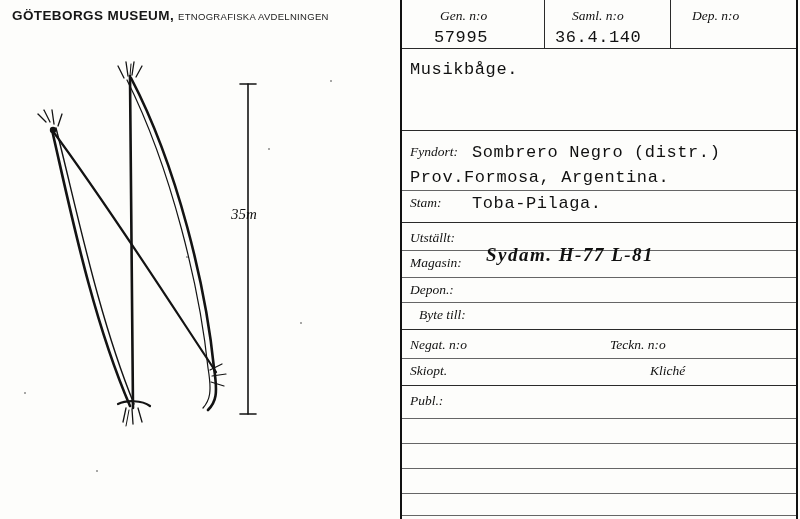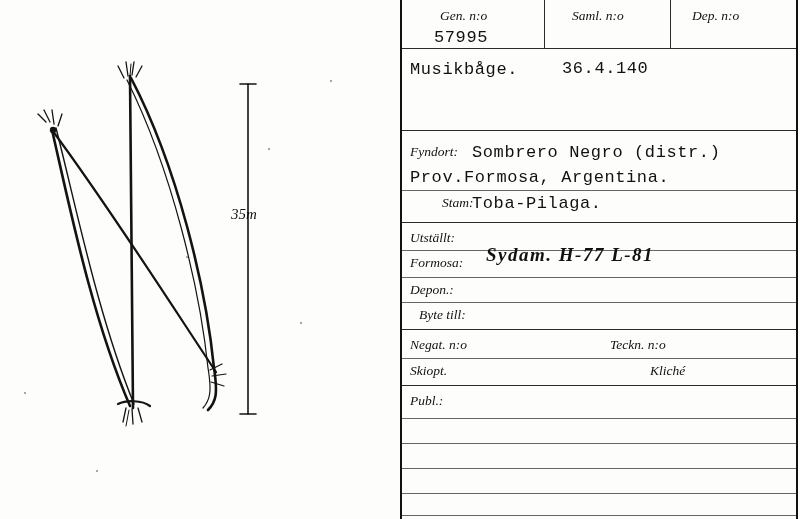--- a/index.html
+++ b/index.html
@@ -144,20 +144,23 @@
     white-space: nowrap;
   }
 </style>
 </head>
 <body>
 
 <div class="card">
 
   <div class="left-panel">
 
+    <div class="museum-header">
+      <span class="museum-name">GÖTEBORGS MUSEUM,</span><span class="museum-dept">ETNOGRAFISKA AVDELNINGEN</span>
+    </div>
 
     <svg class="drawing" viewBox="0 0 392 500">
       <g fill="none" stroke="#131313" stroke-linecap="round">
 
         <path d="M52 112 C 70 190, 92 300, 130 388" stroke-width="2.6"></path>
         <path d="M56 110 C 76 188, 98 298, 134 386" stroke-width="1.4"></path>
 
         <path d="M131 60 C 178 150, 206 270, 214 350 C 218 376, 216 384, 208 392" stroke-width="2.6"></path>
         <path d="M127 62 C 172 152, 200 272, 208 350 C 212 374, 210 382, 203 390" stroke-width="1.2"></path>
 
@@ -209,43 +212,43 @@
     <div class="rule-v-right"></div>
 
     <div class="vline" style="left:152px; top:0; height:48px;"></div>
     <div class="vline" style="left:278px; top:0; height:48px;"></div>
     <div class="hline" style="top:48px;"></div>
 
     <div class="lbl" style="left:48px; top:8px;">Gen. n:o</div>
     <div class="typed" style="left:42px; top:28px;">57995</div>
 
     <div class="lbl" style="left:180px; top:8px;">Saml. n:o</div>
-    <div class="typed" style="left:170px; top:28px;margin-top:31px;">36.4.140</div>
+    <div class="typed" style="left:163px; top:28px;">36.4.140</div>
 
     <div class="lbl" style="left:300px; top:8px;">Dep. n:o</div>
     <div class="typed" style="left:296px; top:28px;"></div>
 
     <div class="typed" style="left:18px; top:60px;">Musikbåge.</div>
 
     <div class="hline" style="top:130px;"></div>
 
     <div class="lbl" style="left:18px; top:144px;">Fyndort:</div>
     <div class="typed" style="left:80px; top:143px;">Sombrero Negro (distr.)</div>
     <div class="typed" style="left:18px; top:168px;">Prov.Formosa, Argentina.</div>
     <div class="hline thin" style="top:190px;"></div>
 
-    <div class="lbl" style="left:18px; top:195px;margin-left:32px;">Stam:</div>
+    <div class="lbl" style="left:18px; top:195px;">Stam:</div>
     <div class="typed" style="left:80px; top:194px;">Toba-Pilaga.</div>
     <div class="hline" style="top:222px;"></div>
 
     <div class="lbl" style="left:18px; top:230px;">Utställt:</div>
     <div class="typed" style="left:90px; top:230px;"></div>
     <div class="hline thin" style="top:250px;"></div>
 
-    <div class="lbl" style="left:18px; top:255px;">Formosa:</div>
+    <div class="lbl" style="left:18px; top:255px;">Magasin:</div>
     <div class="hand" style="left:94px; top:244px;">Sydam. H-77 L-81</div>
     <div class="hline thin" style="top:277px;"></div>
 
     <div class="lbl" style="left:18px; top:282px;">Depon.:</div>
     <div class="typed" style="left:90px; top:282px;"></div>
     <div class="hline thin" style="top:302px;"></div>
 
     <div class="lbl" style="left:18px; top:307px;margin-left:9px;">Byte till:</div>
     <div class="typed" style="left:90px; top:307px;"></div>
     <div class="hline" style="top:329px;"></div>

